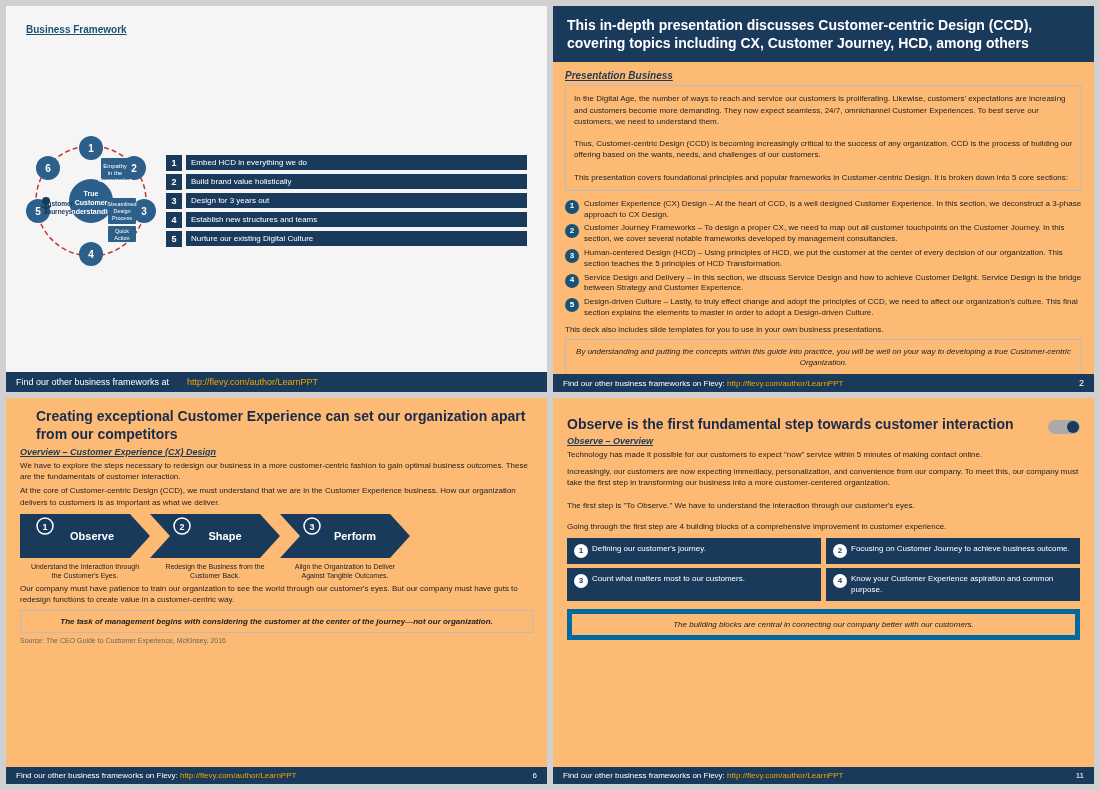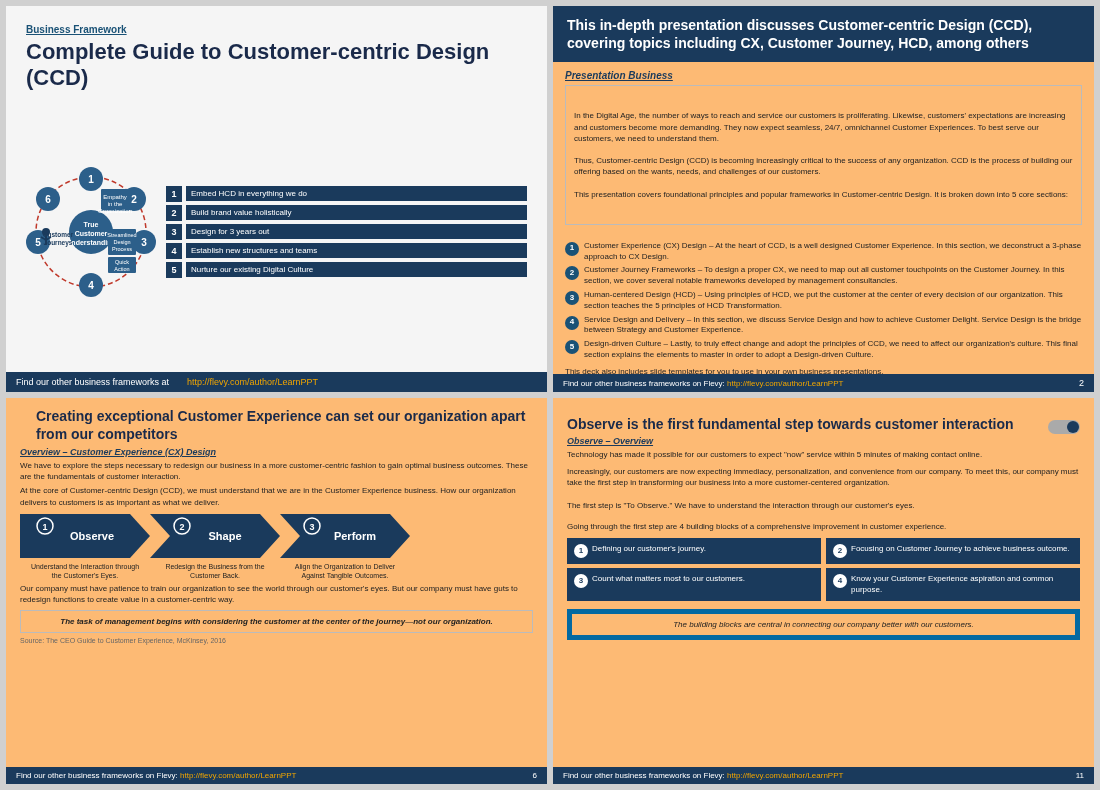--- a/index.html
+++ b/index.html
@@ -131,22 +131,22 @@
     .slide2-overview-title {
       font-size: 10px;
       font-weight: bold;
       font-style: italic;
       color: #1a3a5c;
       margin-bottom: 4px;
       text-decoration: underline;
     }
     .slide2-intro-box {
       border: 1px solid #bbb;
-      padding: 24px 8px;
-      margin-bottom: 16px;
+      padding: 7px 8px;
+      margin-bottom: 8px;
       font-size: 8px;
       line-height: 1.4;
       color: #222;
     }
     .slide2-sections {
       display: flex;
       flex-direction: column;
       gap: 3px;
       margin-bottom: 6px;
     }
@@ -376,21 +376,20 @@
       top: 1px;
       right: 1px;
     }
   </style>
 </head>
 <body>
 
 <div class="slide slide1">
   <div class="slide1-top">
     <div class="slide1-business">Business Framework</div>
-    <div class="slide1-title">Complete Guide to Customer-centric Design (CCD)</div>
     <div class="slide1-diagram">
       <div class="diagram-container">
 
         <svg class="hub-svg" viewBox="0 0 130 130">
 
           <circle cx="65" cy="65" r="55" fill="none" stroke="#c0392b" stroke-width="1.5" stroke-dasharray="5,3"></circle>
 
           <circle cx="65" cy="65" r="22" fill="#2c5f8a" stroke="none"></circle>
           <text x="65" y="60" text-anchor="middle" fill="#fff" font-size="7" font-weight="bold">True</text>
           <text x="65" y="69" text-anchor="middle" fill="#fff" font-size="7" font-weight="bold">Customer</text>

